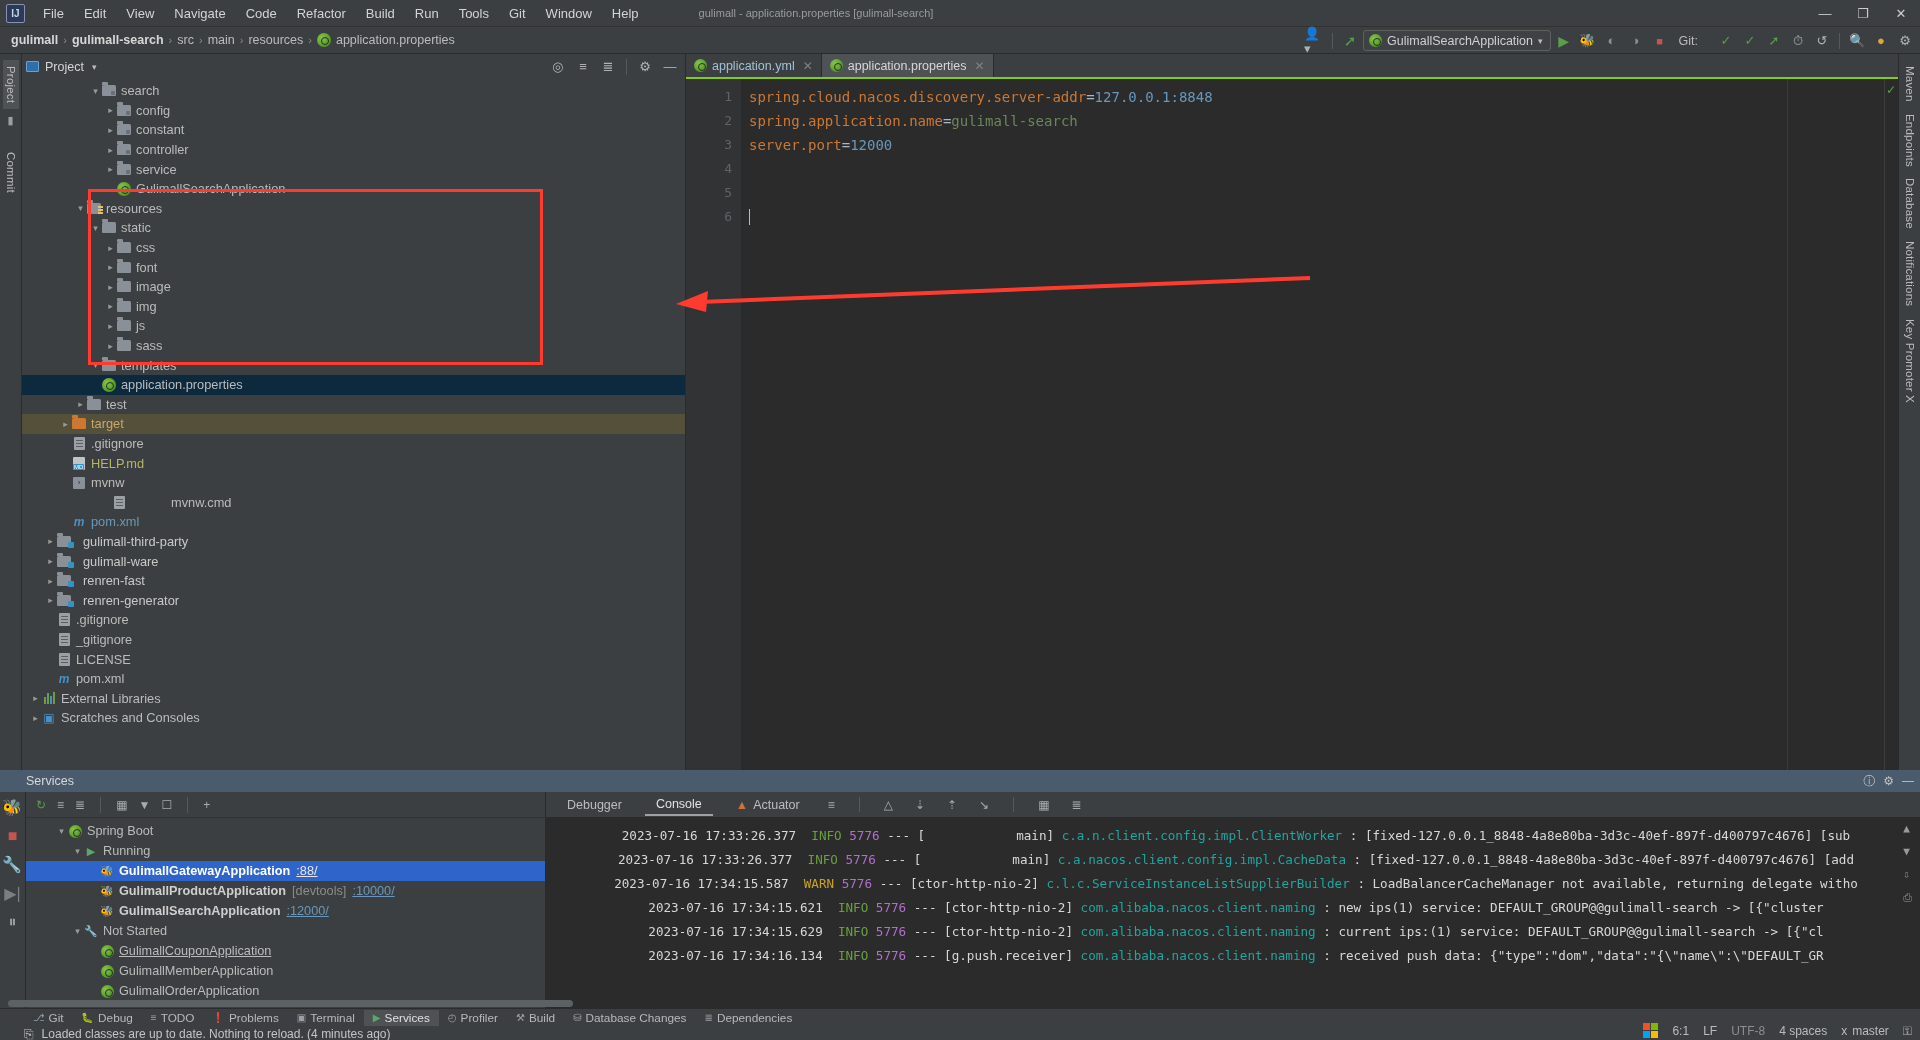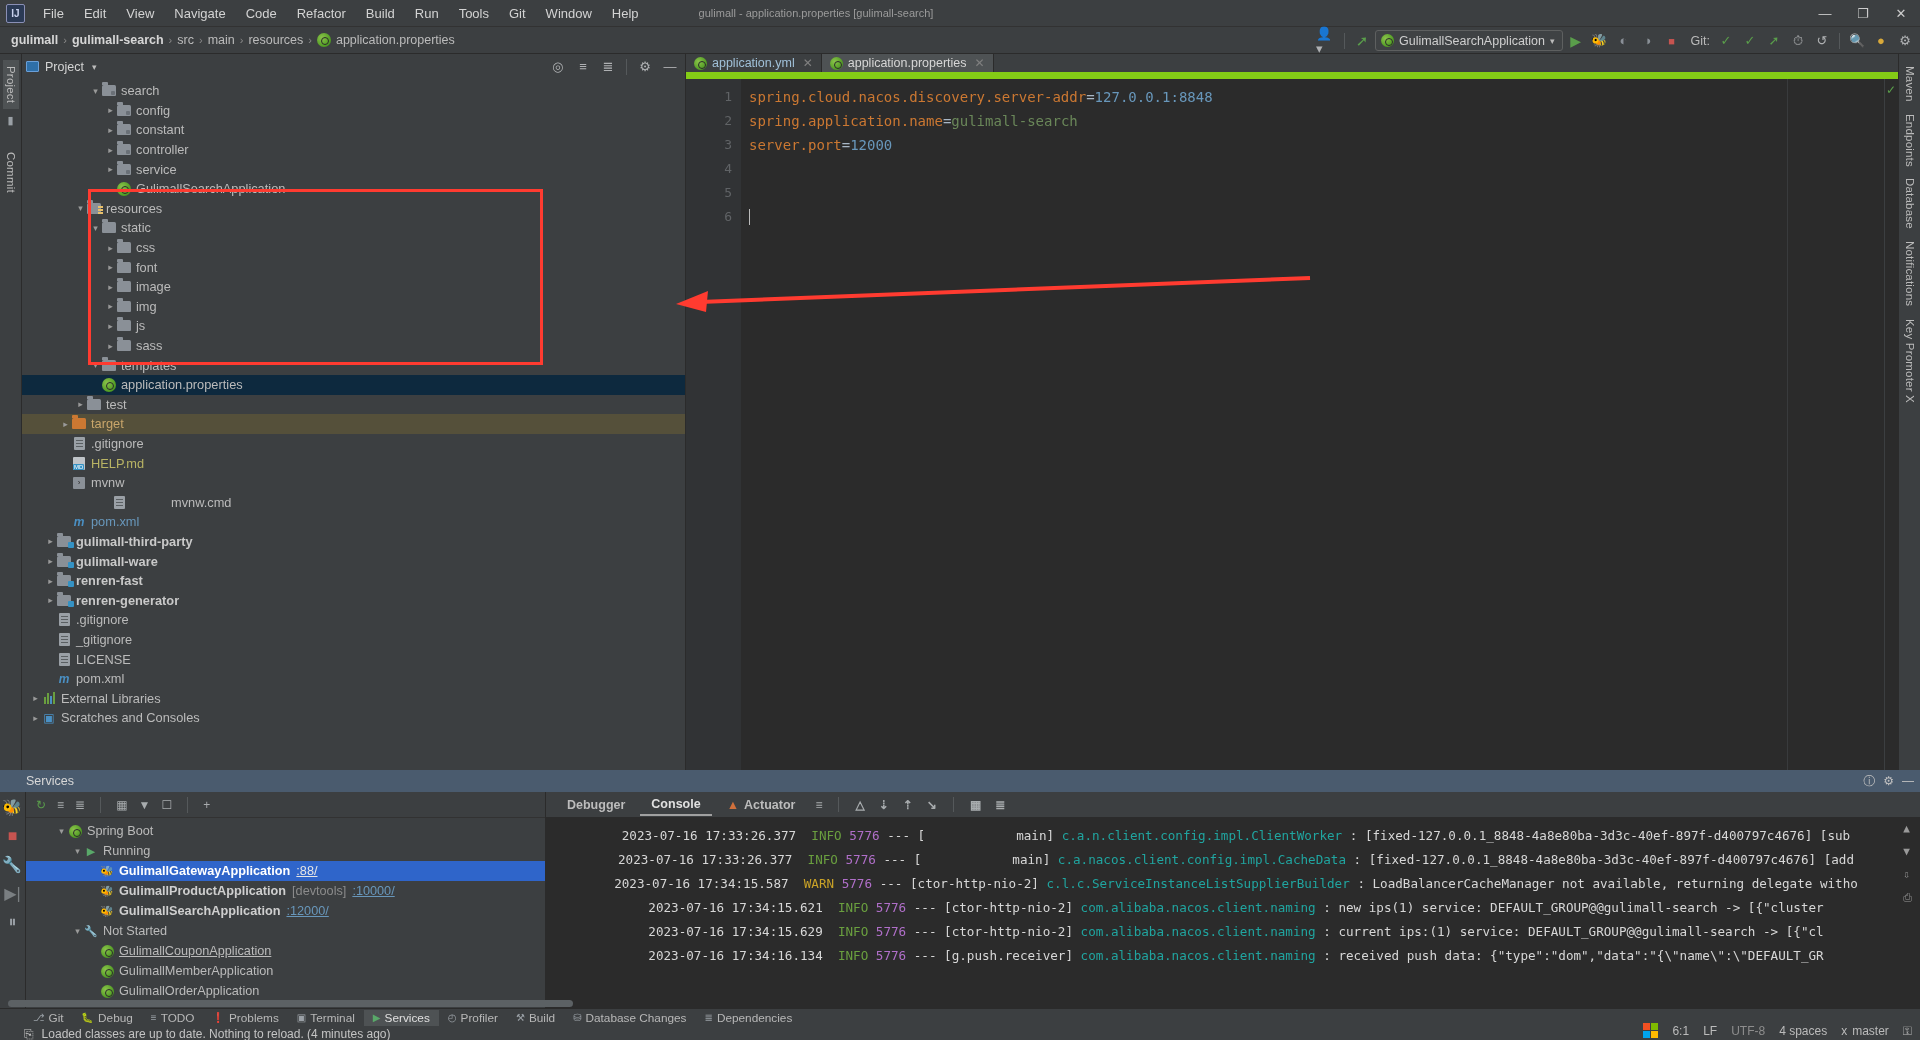--- a/index.html
+++ b/index.html
@@ -64,21 +64,21 @@
   .tb-btn {
     width: 22px; height: 22px; display: flex; align-items: center; justify-content: center;
     border-radius: 3px; font-size: 13px; color: #afb1b3;
   }
   .tb-sep { width: 1px; height: 16px; background: #55595b; margin: 0 4px; }
   .runconfig {
     display: flex; align-items: center; gap: 5px; height: 21px;
     border: 1px solid #5e6060; border-radius: 3px; padding: 0 7px 0 5px;
     font-size: 12.5px; color: #cfcfcf; background: #3f4244; white-space: nowrap;
   }
-  .git-label { font-size: 12.5px; color: #bbbbbb; margin: 0 3px 0 6px; }
+  .git-label { font-size: 12.5px; color: #bbbbbb; margin: 0 15px 0 6px; }
 
   
   .main {
     position: absolute; top: 54px; left: 0; right: 0; bottom: 270px;
     display: flex;
   }
 
   
   .rail-left {
     width: 22px; background: #3c3f41; border-right: 1px solid #2b2b2b;
@@ -121,21 +121,21 @@
     height: 19.6px; display: flex; align-items: center; white-space: nowrap;
     padding-right: 6px; position: relative;
   }
   .trow.sel { background: #0d293e; }
   .trow.sel-warn { background: #55503a; }
   .arrow {
     width: 11px; color: #9a9a9a; font-size: 9px; flex: none; text-align: center;
   }
   .ico { width: 16px; flex: none; display: flex; align-items: center; justify-content: center; margin-right: 4px; }
   .tlabel { color: #bbbbbb; }
-  .tlabel.bold { font-weight: bold; color: #c9c9c9; }
+  .tlabel.bold { font-weight: normal; color: #c9c9c9; margin-left: 7px; }
   .tlabel.green { color: #6a8759; }
   .tlabel.yellow { color: #b9b464; }
   .tlabel.orange { color: #c9a66b; }
   .tlabel.blue { color: #6897bb; }
 
   
   .fold {
     width: 14px; height: 11px; background: #8a9097; border-radius: 1.5px 1.5px 1px 1px;
     position: relative;
   }
@@ -183,21 +183,21 @@
   
   .annot-rect {
     position: absolute; border: 3px solid #ff3b30; pointer-events: none; z-index: 20;
   }
   .annot-arrow { position: absolute; z-index: 21; pointer-events: none; }
 
   
   .editor-col { flex: 1; display: flex; flex-direction: column; background: #2b2b2b; min-width: 0; }
   .tabsbar {
     height: 25px; background: #3c3f41; display: flex; align-items: stretch;
-    border-bottom: 7px solid #84cc16;
+    border-bottom: 2px solid #84cc16;
   }
   .etab {
     display: flex; align-items: center; gap: 5px; padding: 0 8px;
     font-size: 12.5px; color: #a0c0d8; border-right: 1px solid #2b2b2b;
   }
   .etab.active { background: #4e5254; color: #d6d6d6; }
   .etab .x { color: #808080; font-size: 12px; margin-left: 3px; }
   .editor-area { flex: 1; display: flex; position: relative; background: #2b2b2b; }
   .gutter {
     width: 55px; background: #313335; text-align: right; padding-right: 9px;
@@ -256,22 +256,22 @@
   .srow.sel { background: #2f65ca; }
   .srow.sel .slabel { color: #ffffff; }
   .slabel.bold { font-weight: bold; color: #cfcfcf; }
   .slabel.dim { color: #8b8b8b; font-weight: normal; }
   .slabel.link { color: #6897bb; text-decoration: underline; }
   .srow.sel .slabel.link { color: #e5e5e5; }
   .bug-ic { color: #59a869; font-size: 11px; }
 
   .svc-right { flex: 1; display: flex; flex-direction: column; min-width: 0; background: #2b2b2b; }
   .svc-tabs {
-    height: 26px; background: #3c3f41; display: flex; align-items: center; gap: 4px;
-    padding-left: 10px; border-bottom: 1px solid #2b2b2b; font-weight: bold;
+    height: 26px; background: #3c3f41; display: flex; align-items: center; gap: 12px;
+    padding-left: 10px; border-bottom: 1px solid #2b2b2b;
   }
   .svc-tab {
     font-size: 12.5px; color: #bcbcbc; padding: 3px 11px; position: relative;
   }
   .svc-tab.active { color: #e0e0e0; border-bottom: 2px solid #a0a0a0; }
   .svc-tabsep { width: 1px; height: 15px; background: #55595b; margin: 0 7px; }
   .svc-tabic { font-size: 12px; color: #a8acae; padding: 0 5px; }
   .console {
     flex: 1; font-family: "DejaVu Sans Mono", monospace; font-size: 12.6px;
     padding: 6px 0 0 6px; overflow: hidden; background: #2b2b2b; position: relative;

